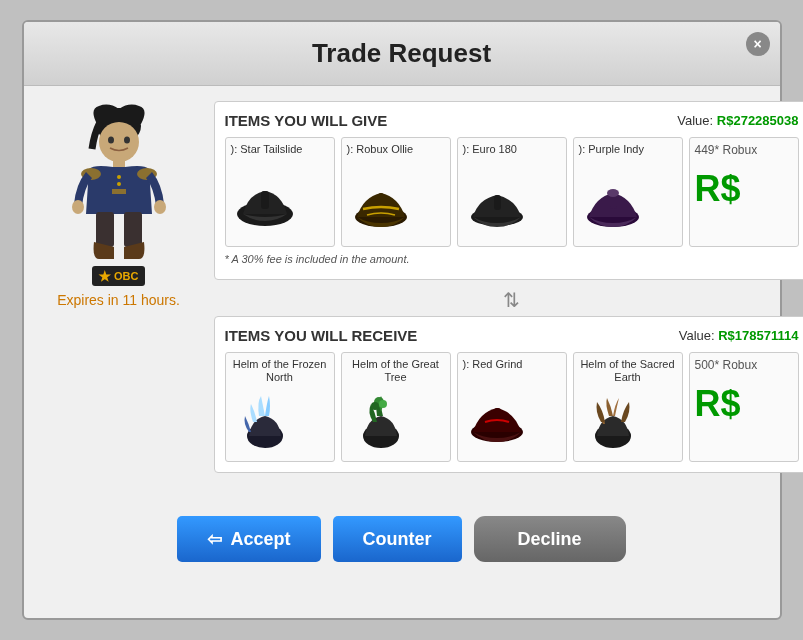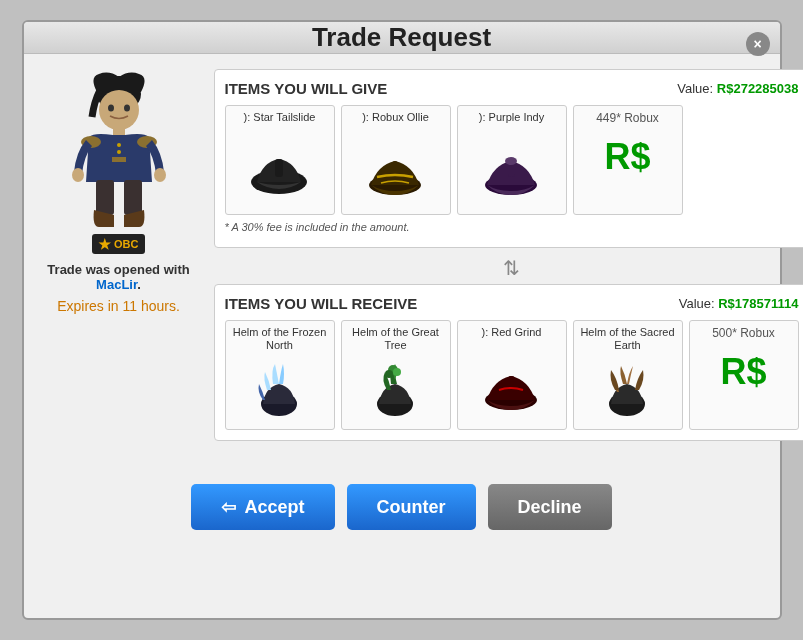--- a/index.html
+++ b/index.html
@@ -17,21 +17,21 @@
       border-radius: 6px;
       width: 760px;
       min-height: 600px;
       position: relative;
       padding-bottom: 20px;
     }
     .modal-header {
       background: linear-gradient(to bottom, #e8e8e8, #d0d0d0);
       border-bottom: 1px solid #bbb;
       border-radius: 4px 4px 0 0;
-      padding: 0 20px;
+      padding: 16px 20px;
       text-align: center;
       position: relative;
     }
     .modal-title {
       font-size: 26px;
       font-weight: bold;
       color: #222;
     }
     .close-btn {
       position: absolute;
@@ -140,21 +140,21 @@
       display: flex;
       gap: 6px;
     }
     .item-card {
       border: 1px solid #ccc;
       border-radius: 3px;
       width: 110px;
       min-height: 100px;
       display: flex;
       flex-direction: column;
-      align-items: center;
+      align-items: flex-start;
       padding: 5px;
       background: #fafafa;
     }
     .item-name {
       font-size: 11px;
       text-align: center;
       color: #333;
       margin-bottom: 5px;
       line-height: 1.2;
       min-height: 28px;
@@ -221,22 +221,22 @@
       border-radius: 5px;
       padding: 12px 30px;
       font-size: 18px;
       font-weight: bold;
       cursor: pointer;
     }
     .btn-decline {
       background: linear-gradient(to bottom, #888, #666);
       color: white;
       border: none;
-      border-radius: 5px;
-      padding: 12px 30px;
+      border-radius: 11px;
+      padding: 12px 44px;
       font-size: 18px;
       font-weight: bold;
       cursor: pointer;
     }
   </style>
 </head>
 <body>
 
 <div class="modal">
   <div class="modal-header">
@@ -280,24 +280,20 @@
           <rect x="32" y="108" width="18" height="35" rx="3" fill="#3a3030"></rect>
           <rect x="60" y="108" width="18" height="35" rx="3" fill="#3a3030"></rect>
 
           <path d="M30 138 Q28 155 35 155 L50 155 L50 143 Z" fill="#5a3a1a"></path>
           <path d="M60 143 L60 155 L75 155 Q82 155 80 138 Z" fill="#5a3a1a"></path>
         </svg>
       </div>
       <div class="obc-badge">
         <span class="obc-star">★</span>
         <span>OBC</span>
-      </div>
-      <div class="trade-opened-text">
-        <span>Trade was opened with</span><br>
-        <span class="username">MacLir</span><span>.</span>
       </div>
       <div class="expires-text">Expires in 11 hours.</div>
     </div>
 
     <div class="right-panel">
 
       <div class="section">
         <div class="section-header">
           <span class="section-title">ITEMS YOU WILL GIVE</span>
           <span class="section-value">
@@ -327,20 +323,31 @@
                 <path d="M8 38 Q14 18 32 14 Q50 18 56 38" fill="#3a2800"></path>
                 <path d="M8 38 Q18 44 32 44 Q46 44 56 38 Q46 48 32 48 Q18 48 8 38Z" fill="#4a3400"></path>
                 <rect x="29" y="14" width="6" height="16" rx="3" fill="#3a2800"></rect>
 
                 <path d="M14 30 Q32 26 50 30" fill="none" stroke="#c8a000" stroke-width="2.5"></path>
                 <path d="M18 36 Q32 32 46 36" fill="none" stroke="#c8a000" stroke-width="1.5"></path>
               </svg>
             </div>
           </div>
 
+          <div class="item-card">
+            <div class="item-name">): Euro 180</div>
+            <div class="item-image">
+              <svg width="65" height="60" viewBox="0 0 65 60">
+                <ellipse cx="32" cy="38" rx="26" ry="9" fill="#1a1a1a"></ellipse>
+                <path d="M8 38 Q13 20 32 16 Q51 20 56 38" fill="#222"></path>
+                <path d="M8 38 Q18 44 32 44 Q46 44 56 38 Q46 48 32 48 Q18 48 8 38Z" fill="#333"></path>
+                <rect x="29" y="16" width="7" height="15" rx="3" fill="#1a1a1a"></rect>
+              </svg>
+            </div>
+          </div>
 
           <div class="item-card">
             <div class="item-name">): Purple Indy</div>
             <div class="item-image">
               <svg width="65" height="60" viewBox="0 0 65 60">
                 <ellipse cx="32" cy="38" rx="26" ry="10" fill="#2a0a3a"></ellipse>
                 <path d="M8 38 Q14 18 32 14 Q50 18 56 38" fill="#3a1a4a"></path>
                 <path d="M8 38 Q18 44 32 44 Q46 44 56 38 Q46 48 32 48 Q18 48 8 38Z" fill="#4a2a5a"></path>
                 <rect x="29" y="14" width="7" height="16" rx="3" fill="#3a1a4a"></rect>
                 <ellipse cx="32" cy="14" rx="6" ry="4" fill="#5a3a6a"></ellipse>

